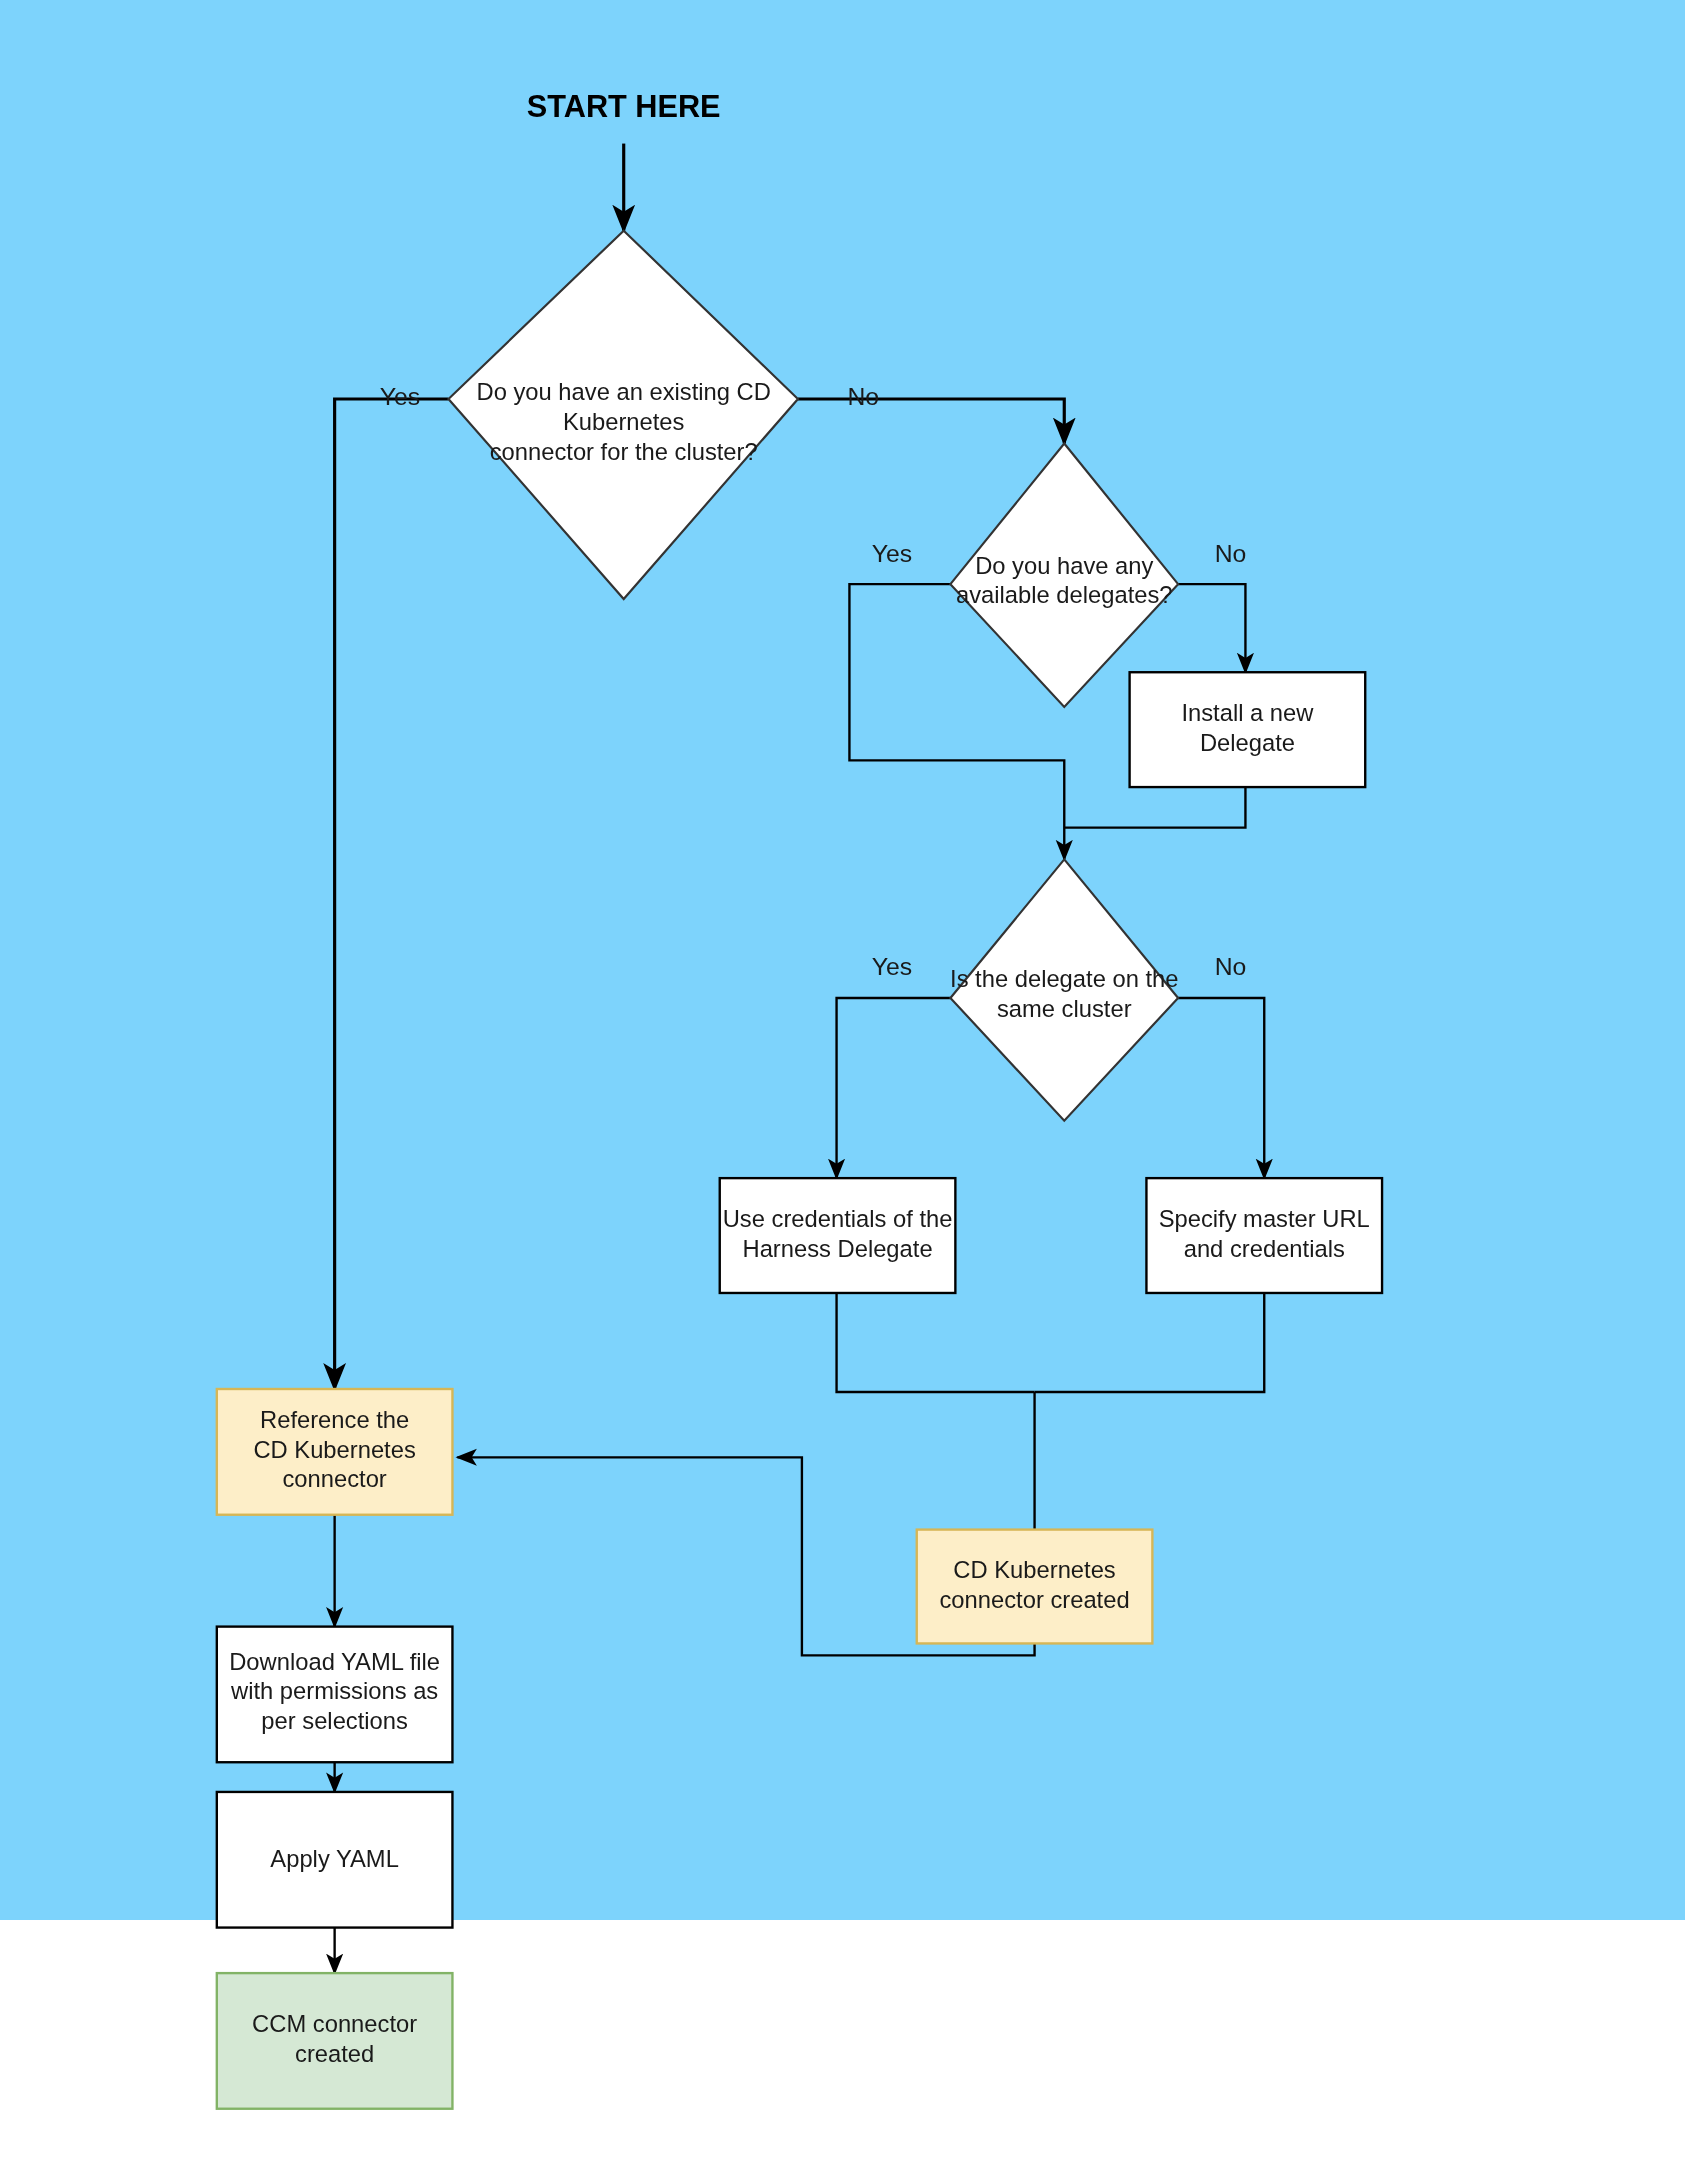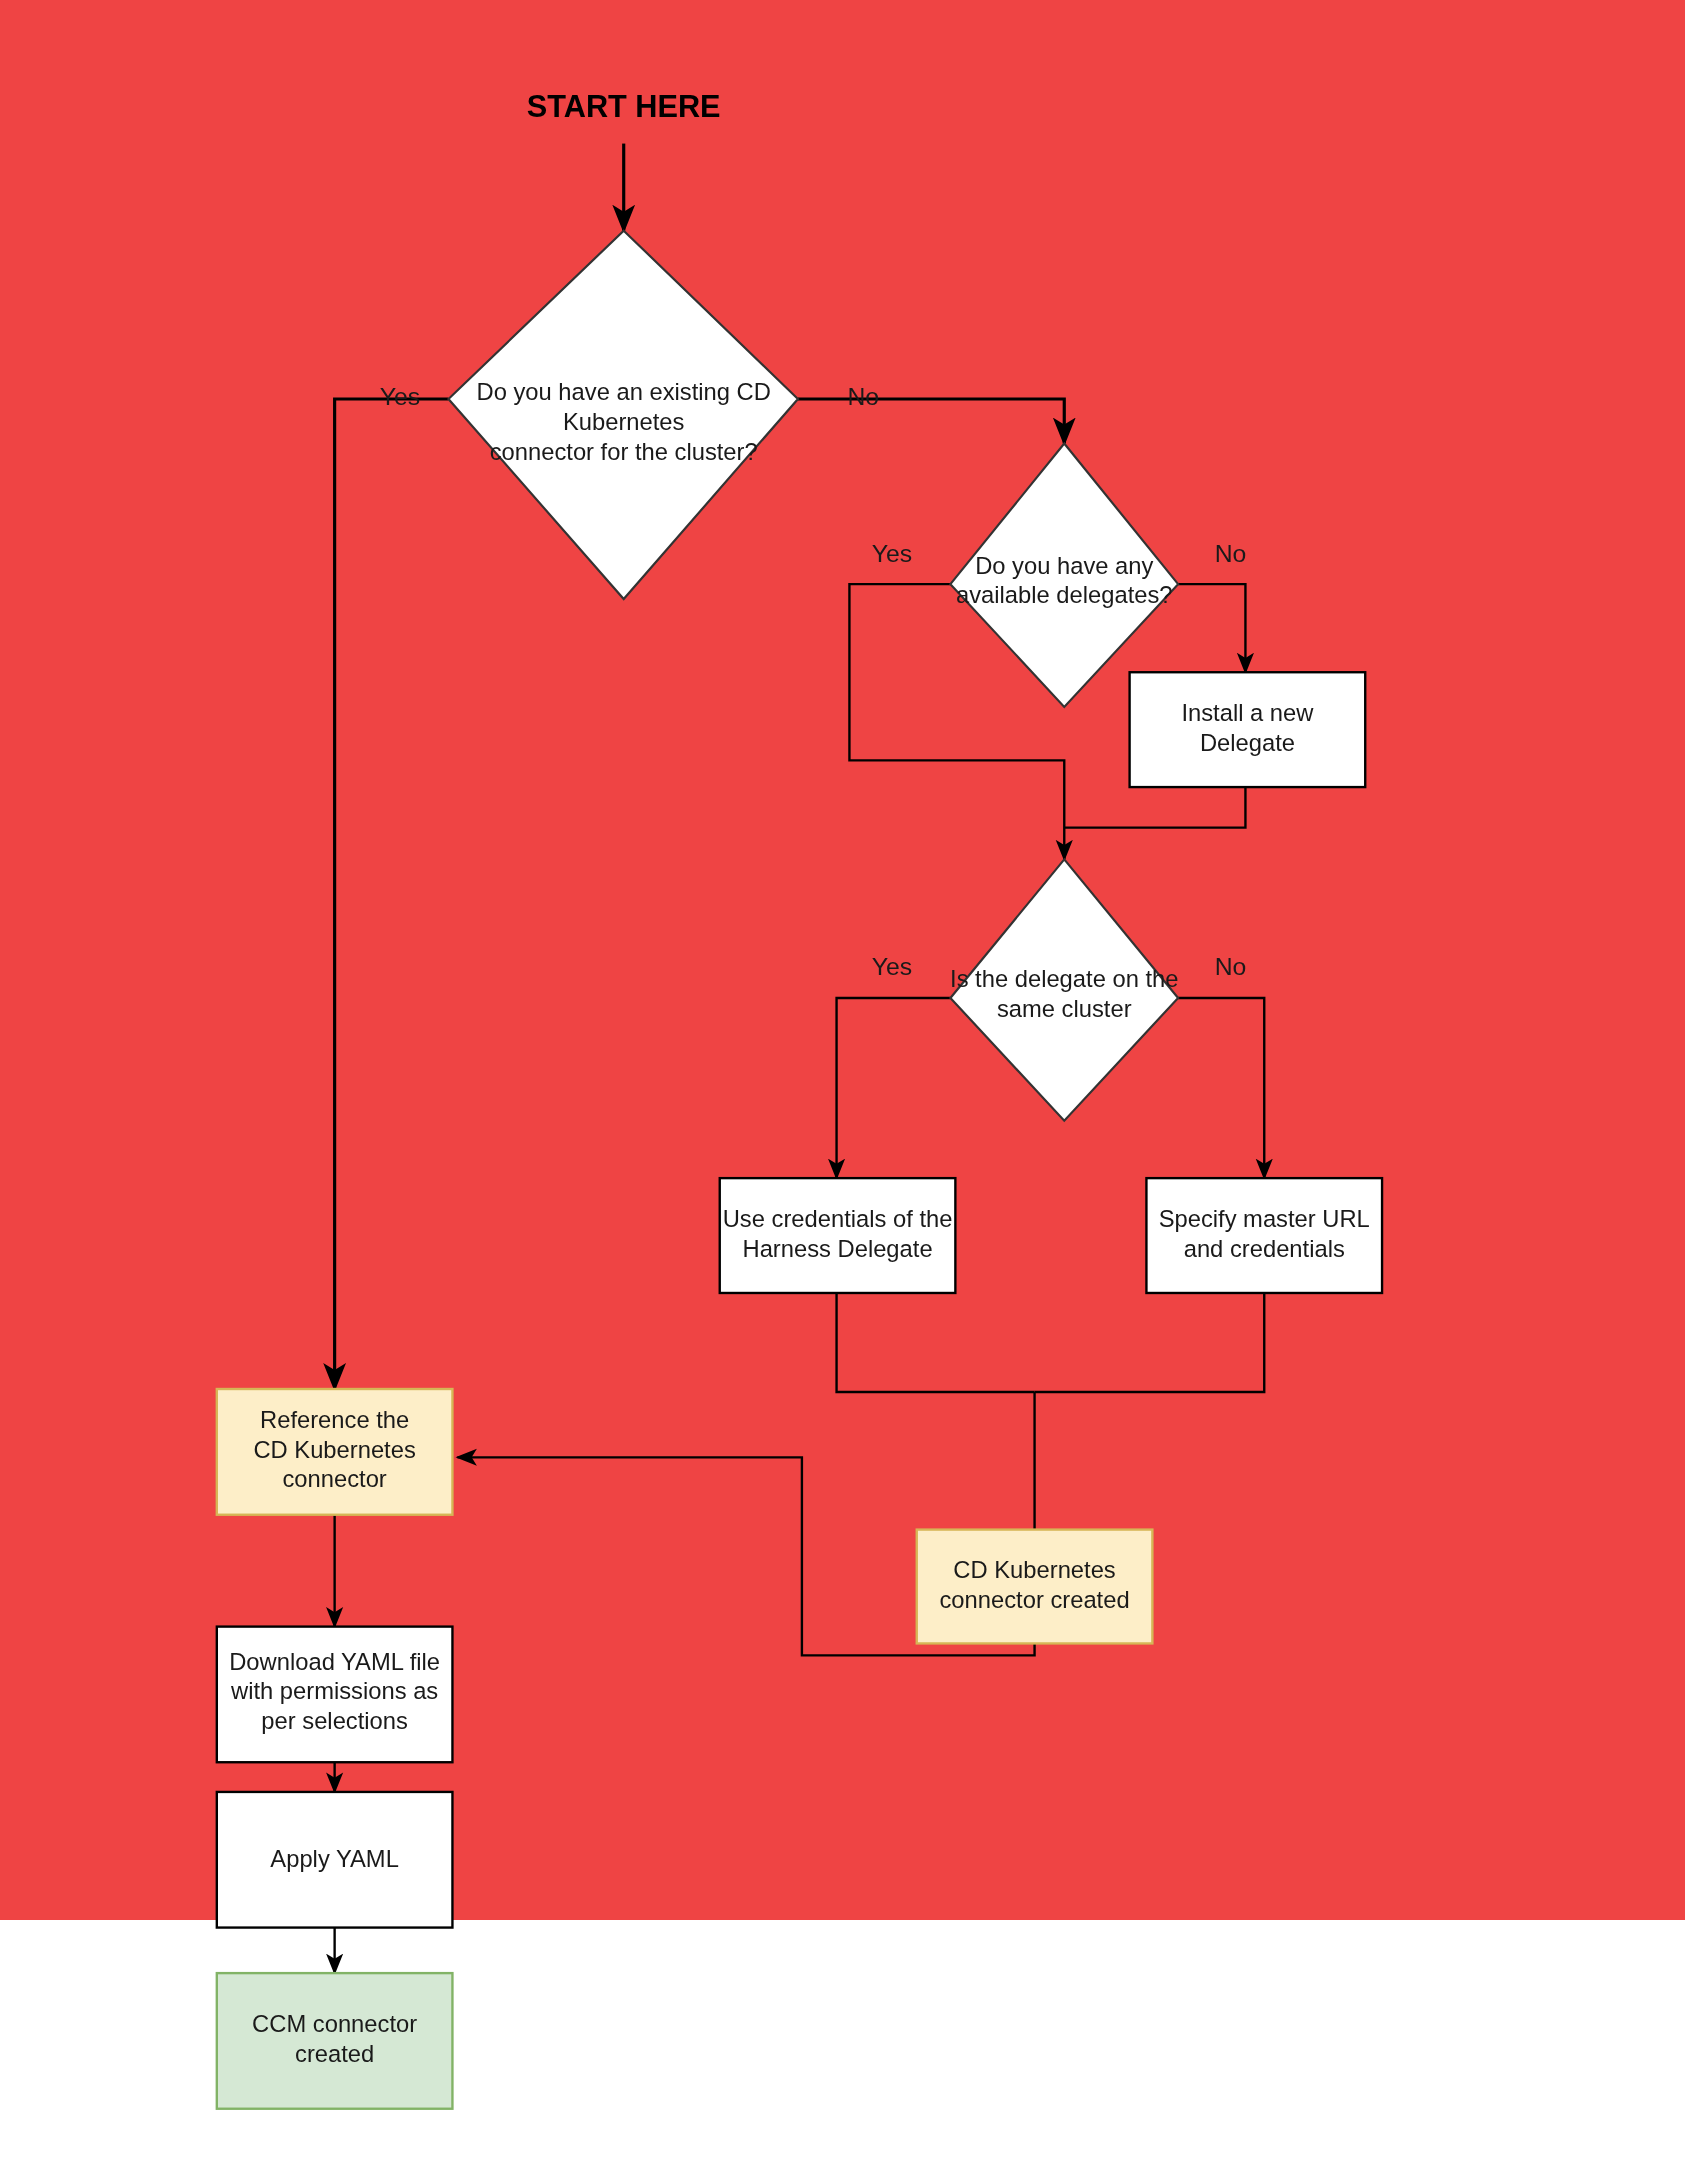--- a/index.html
+++ b/index.html
@@ -10,21 +10,21 @@
   body {
     font-family: "Liberation Sans", sans-serif;
     width: 1685px;
     height: 2184px;
     overflow: hidden;
   }
   #flowchart-root {
     position: relative;
     width: 1685px;
     height: 1920px;
-    background: #ef4444;
+    background: #7dd3fc;
   }
   svg.diagram {
     display: block;
     width: 1685px;
     height: 2184px;
   }
   .node-text {
     font-family: "Liberation Sans", sans-serif;
     font-size: 24px;
     fill: #1a1a1a;

